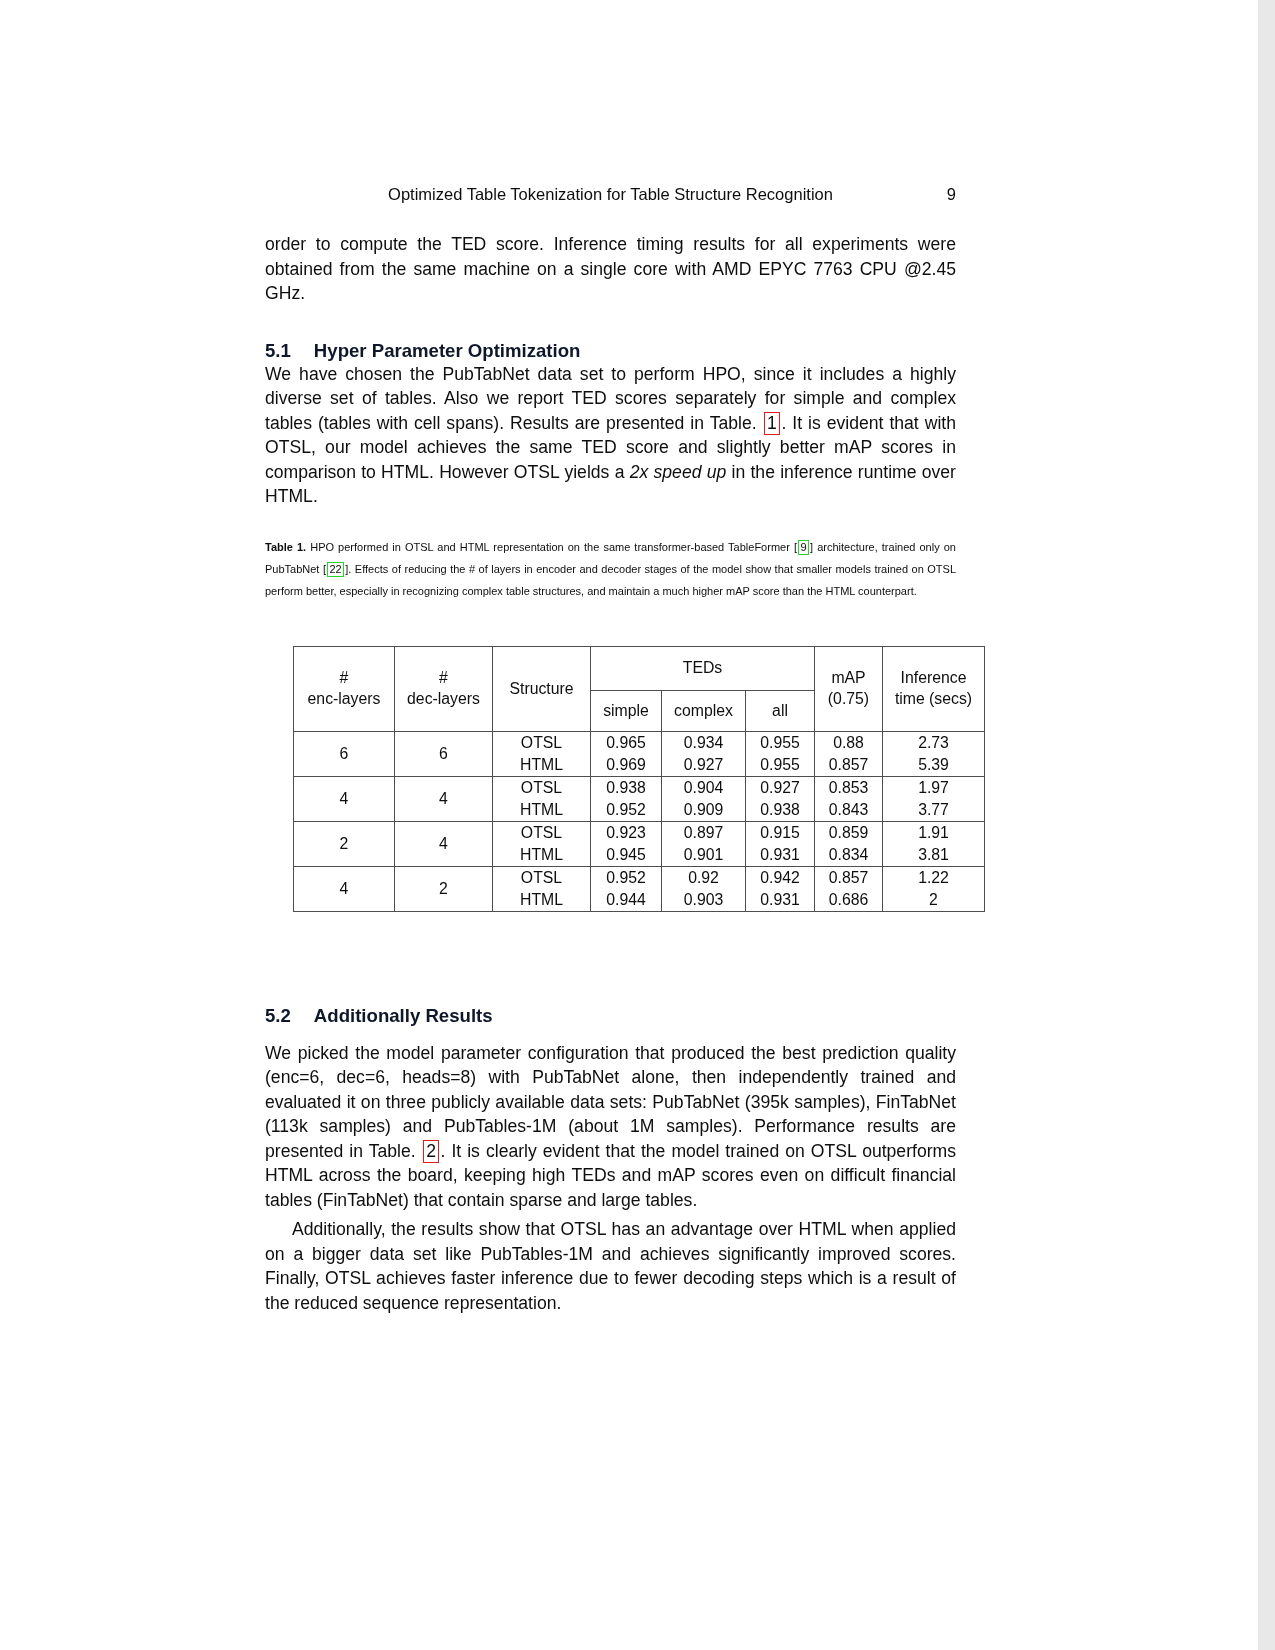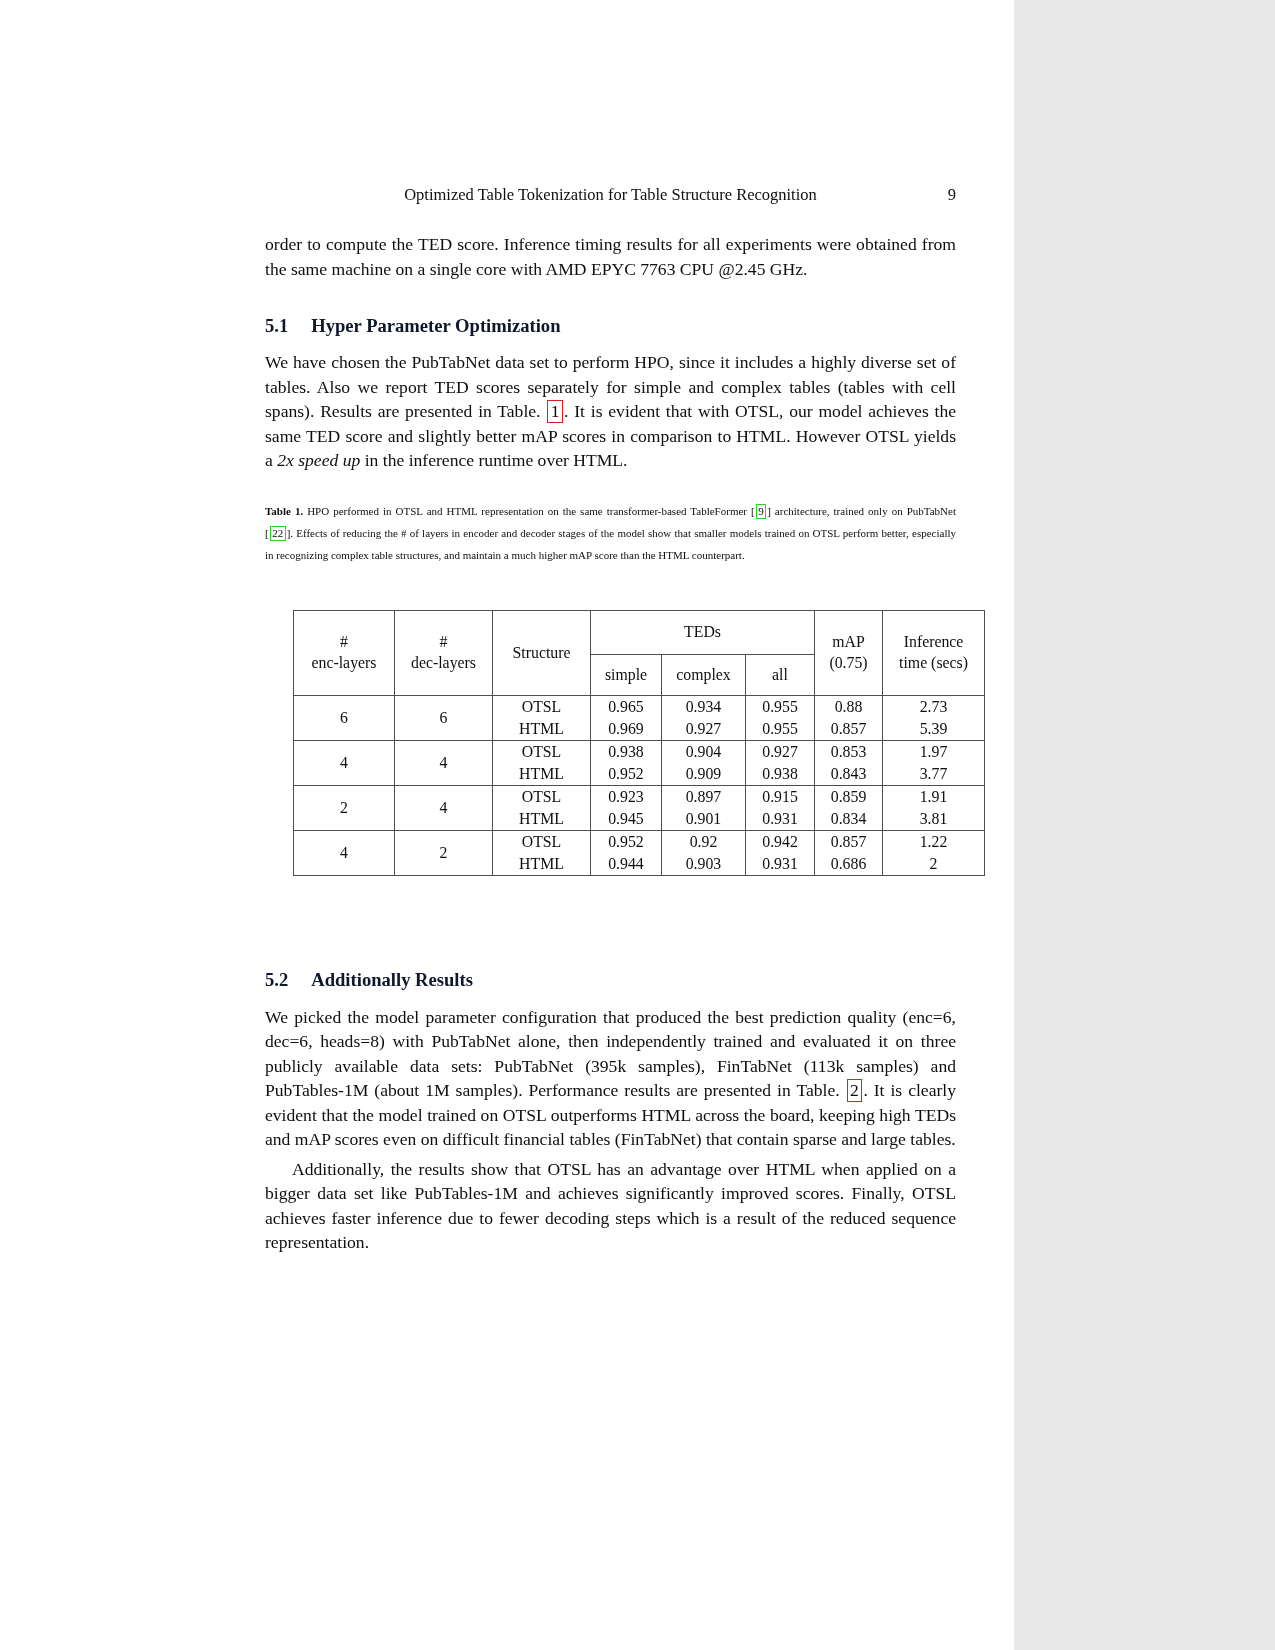--- a/index.html
+++ b/index.html
@@ -1,20 +1,20 @@
 <!DOCTYPE html>
 <html><head>
 <meta charset="utf-8">
 <style>
   html,body { margin:0; padding:0; background:#e8e8e8; }
   .page {
     position:relative;
-    width:1014px; height:1650px;
+    width:1258px; height:1650px;
     background:#ffffff;
-    font-family:Liberation Serif, serif;
+    font-family:Liberation Sans, sans-serif;
     color:#0e0e0e;
     overflow:hidden;
   }
   .content {
     position:absolute;
     left:265px; top:184px;
     width:691px;
   }
   
   .running-head {
@@ -27,21 +27,21 @@
   .rh-page { position:absolute; right:0; top:0; }
 
   
   .para {
     margin:0;
     font-size:17.6px;
     line-height:24.5px;
     text-align:justify;
   }
   .intro { margin-top:27px; }
-  .p51   { margin-top:13px; }
+  .p51   { }
   .p52   { margin-top:14px; }
   .p52b  { margin-top:5px; text-indent:27px; }
 
   
   .sec-heading {
     margin:0;
     font-size:18.6px;
     line-height:23px;
     font-weight:700;
     color:#0f172a;

